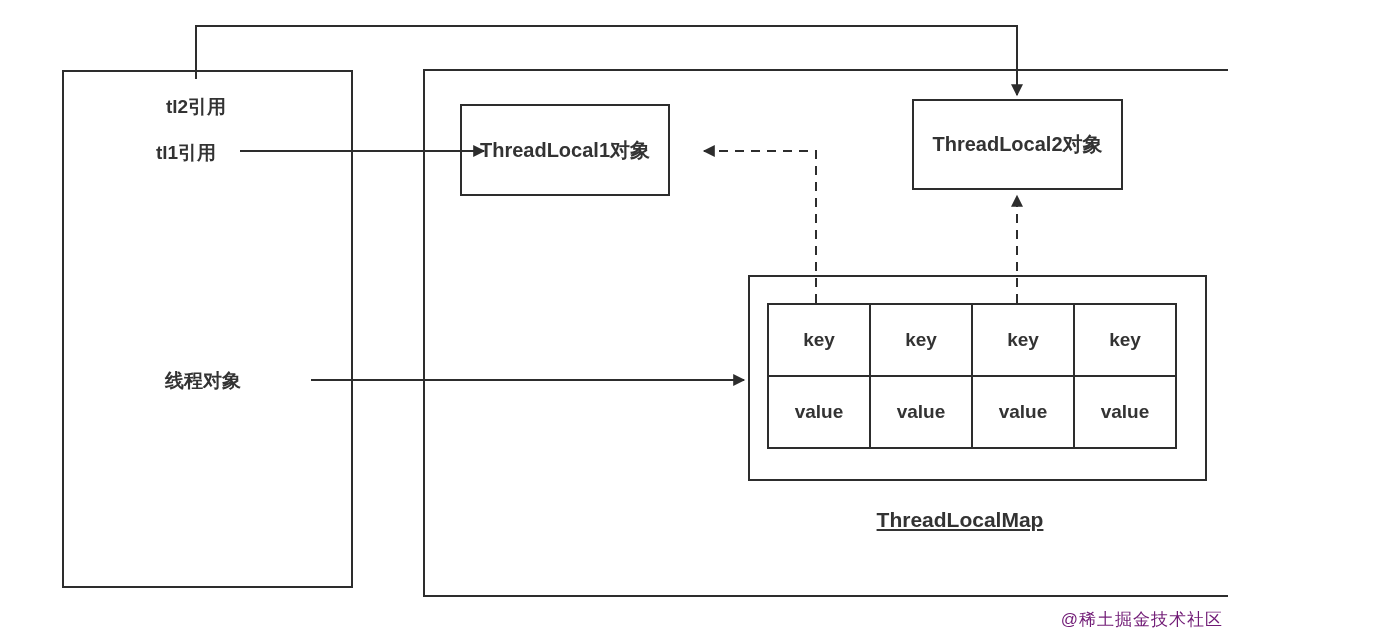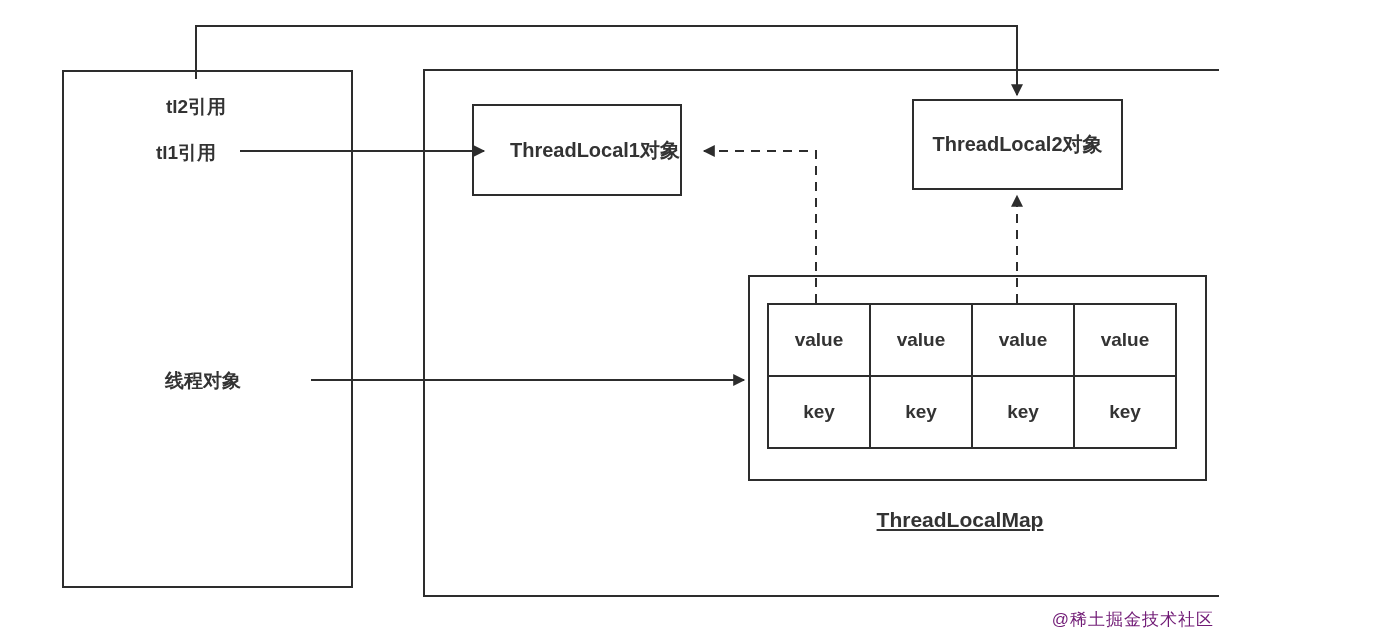--- a/index.html
+++ b/index.html
@@ -7,20 +7,21 @@
     padding: 0;
     background: #ffffff;
     font-family: "Liberation Sans", "DejaVu Sans", sans-serif;
   }
   #canvas {
     position: relative;
     width: 1219px;
     height: 636px;
     background: #ffffff;
     overflow: hidden;
+    padding-left: 9px;
   }
   .box {
     position: absolute;
     border: 2px solid #2d2d2d;
     background: #ffffff;
     box-sizing: border-box;
   }
   .node {
     display: flex;
     align-items: center;
@@ -78,43 +79,43 @@
 <div id="canvas">
 
   <div class="box" style="left:62px; top:70px; width:291px; height:518px;"></div>
 
   <div class="box" style="left:423px; top:69px; width:914px; height:528px;"></div>
 
   <div class="floating-label" style="left:118px; top:94px; width:156px; text-align:center; font-size:19px;">tl2引用</div>
   <div class="floating-label" style="left:108px; top:140px; width:156px; text-align:center; font-size:19px;">tl1引用</div>
   <div class="floating-label" style="left:125px; top:368px; width:156px; text-align:center; font-size:19px;">线程对象</div>
 
-  <div class="box node" style="left:472px; top:104px; width:210px; height:92px;justify-content:flex-end;">
+  <div class="box node" style="left:460px; top:104px; width:210px; height:92px;">
     <span>ThreadLocal1对象</span>
   </div>
 
   <div class="box node" style="left:912px; top:99px; width:211px; height:91px;align-items:center;">
     <span>ThreadLocal2对象</span>
   </div>
 
   <div class="box" style="left:748px; top:275px; width:459px; height:206px;"></div>
 
   <table class="kv">
     <tbody>
         <tr>
+      <td>key</td>
+      <td>key</td>
+      <td>key</td>
+      <td>key</td>
+    </tr>
+    <tr>
       <td>value</td>
       <td>value</td>
       <td>value</td>
       <td>value</td>
-    </tr>
-    <tr>
-      <td>key</td>
-      <td>key</td>
-      <td>key</td>
-      <td>key</td>
     </tr>
   </tbody>
     </table>
 
   <div class="floating-label" style="left:828px; top:508px; width:264px; text-align:center; font-size:21px;text-decoration:underline;">ThreadLocalMap</div>
 
   <svg id="connector-layer" viewBox="0 0 1383 636" xmlns="http://www.w3.org/2000/svg">
     <defs>
       <marker id="arrow" viewBox="0 0 10 10" refX="9" refY="5" markerWidth="14" markerHeight="12" orient="auto" markerUnits="userSpaceOnUse">
         <path d="M0,0 L10,5 L0,10 z" fill="#2d2d2d"></path>

